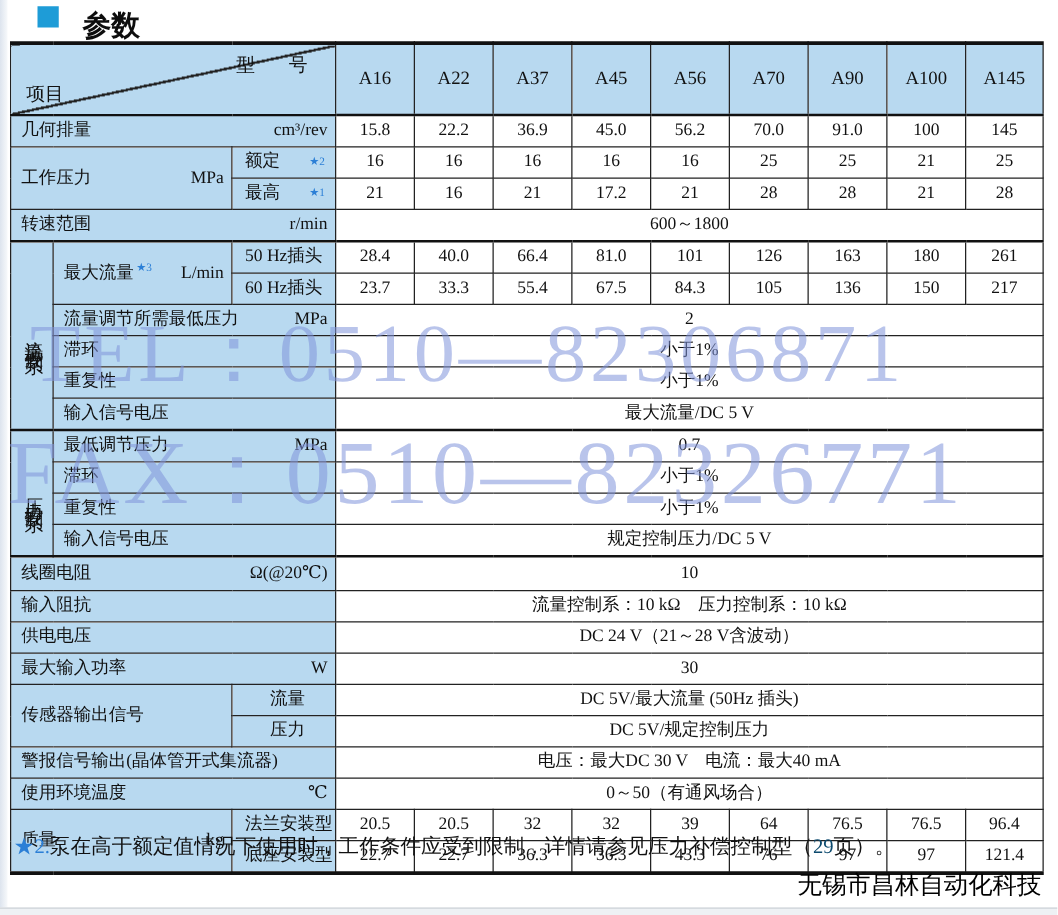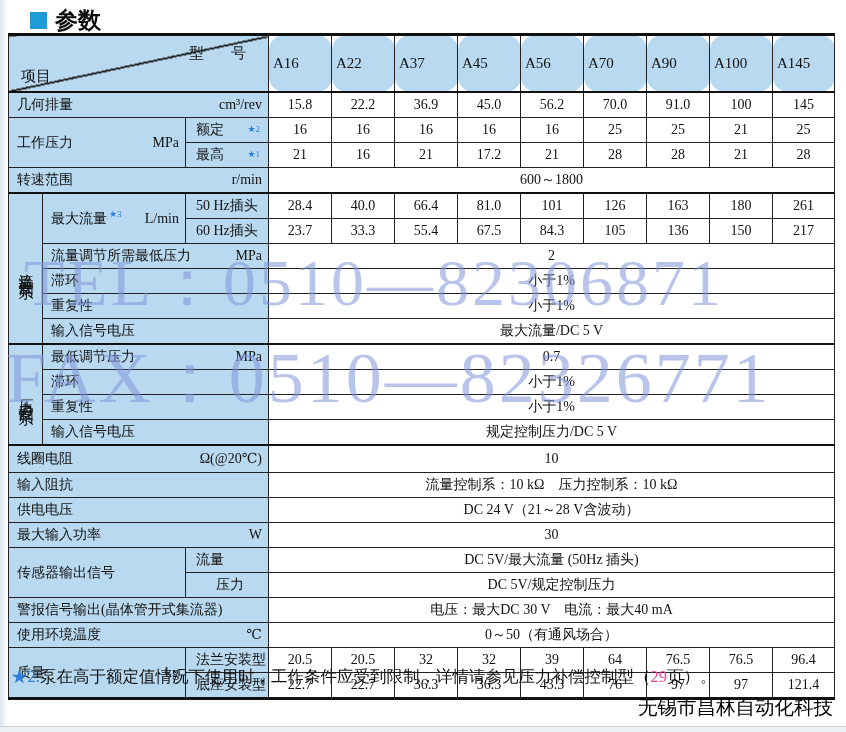--- a/index.html
+++ b/index.html
@@ -5,51 +5,51 @@
   html,body{margin:0;padding:0;}
   body{
     width:846px;height:732px;position:relative;overflow:hidden;background:#ffffff;
     font-family:"Liberation Serif","DejaVu Serif",serif;color:#111;
   }
   .page-edge-left{position:absolute;left:0;top:0;width:6px;height:726px;
     background:linear-gradient(to right,#dde4ee,#f7f9fb);}
   .page-edge-bottom{position:absolute;left:0;top:726px;width:846px;height:6px;
     background:#eef1f4;border-top:1px solid #cdd2d8;}
 
-  .page-title{position:absolute;left:30px;top:5px;display:flex;align-items:center;gap:8px;
+  .page-title{position:absolute;left:30px;top:5px;display:flex;align-items:flex-start;gap:19px;
     font-family:"Liberation Sans","DejaVu Sans",sans-serif;font-weight:bold;font-size:23px;color:#0d0d0d;}
   .title-square{width:17px;height:17px;background:#1e9cd7;flex:0 0 auto;}
 
   table.spec{position:absolute;left:8px;top:33px;width:826px;border-collapse:collapse;table-layout:fixed;
     border-left:1.5px solid #111;border-right:1.5px solid #111;
     border-top:3px solid #111;border-bottom:3px solid #111;}
   .spec td{border:1px solid #222;height:24px;padding:0 4px;font-size:14px;line-height:1.1;
     text-align:center;vertical-align:middle;overflow:hidden;white-space:nowrap;}
   .spec td.lbl{background:#b8d9f0;text-align:left;padding-left:8px;}
   .spec td.sub{background:#b8d9f0;text-align:left;padding-left:10px;}
   .spec td.val{background:#ffffff;}
-  .spec td.hdr{background:#b8d9f0;font-size:15px;height:55px;text-align:left;border-radius:15px;}
+  .spec td.hdr{background:#b8d9f0;font-size:15px;height:55px;text-align:center;}
   .spec tr.thick > td{border-top:2.5px solid #111;margin-left:16px;}
   .lr{display:flex;justify-content:space-between;align-items:center;width:100%;}
   .lr .u{padding-right:2px;}
   .star{color:#2b7fd6;font-size:9px;vertical-align:super;margin-left:2px;}
   .substar{color:#2b7fd6;font-size:9px;vertical-align:super;padding-right:4px;}
   td.vcell{background:#b8d9f0;padding:0;}
   .vert{writing-mode:vertical-rl;text-orientation:upright;margin:0 auto;font-size:15px;
     letter-spacing:3px;line-height:1;}
   .corner{position:relative;padding:0;height:55px;
     background:
       linear-gradient(to bottom right,rgba(0,0,0,0) calc(50% - 1px),#222 calc(50% - 1px),#222 calc(50% + 1px),rgba(0,0,0,0) calc(50% + 1px)),
       #b8d9f0;}
   .corner .c-top{position:absolute;top:9px;right:16px;font-size:15px;letter-spacing:6px;}
   .corner .c-bottom{position:absolute;bottom:7px;left:12px;font-size:15px;}
 
   .notes{position:absolute;left:11px;top:666px;font-size:16.5px;line-height:22px;white-space:nowrap;}
   .note-star{color:#2b7fd6;}
-  .note-link{color:#ec4899;}
+  .note-link{color:#0c4a6e;}
 
   .wm{position:absolute;white-space:nowrap;pointer-events:none;z-index:5;
     font-family:"Liberation Serif","DejaVu Serif",serif;color:rgba(128,148,218,0.55);}
   .wm-tel{left:24px;top:238px;font-size:66px;letter-spacing:3px;}
   .wm-fax{left:6px;top:330px;font-size:72px;letter-spacing:3px;}
   .wm-company{position:absolute;left:638px;top:694px;font-size:19.5px;font-weight:normal;color:#000;
     font-family:"Liberation Sans","DejaVu Sans",sans-serif;z-index:6;white-space:nowrap;}
 </style>
 </head>
 <body>
@@ -266,21 +266,21 @@
       <div class="lr">
             <span>最大输入功率</span>
             <span class="u">W</span>
           </div>
     </td>
     <td class="val" colspan="9">30</td>
   </tr>
 
   <tr>
     <td class="lbl" colspan="2" rowspan="2">传感器输出信号</td>
-    <td class="sub" style="text-align:left">流量</td>
+    <td class="sub" style="text-align:center">流量</td>
     <td class="val" colspan="9">DC 5V/最大流量 (50Hz 插头)</td>
   </tr>
   <tr>
     <td class="sub" style="text-align:center">压力</td>
     <td class="val" colspan="9">DC 5V/规定控制压力</td>
   </tr>
 
   <tr>
     <td class="lbl" colspan="3">警报信号输出(晶体管开式集流器)</td>
     <td class="val" colspan="9">电压：最大DC 30 V　电流：最大40 mA</td>

